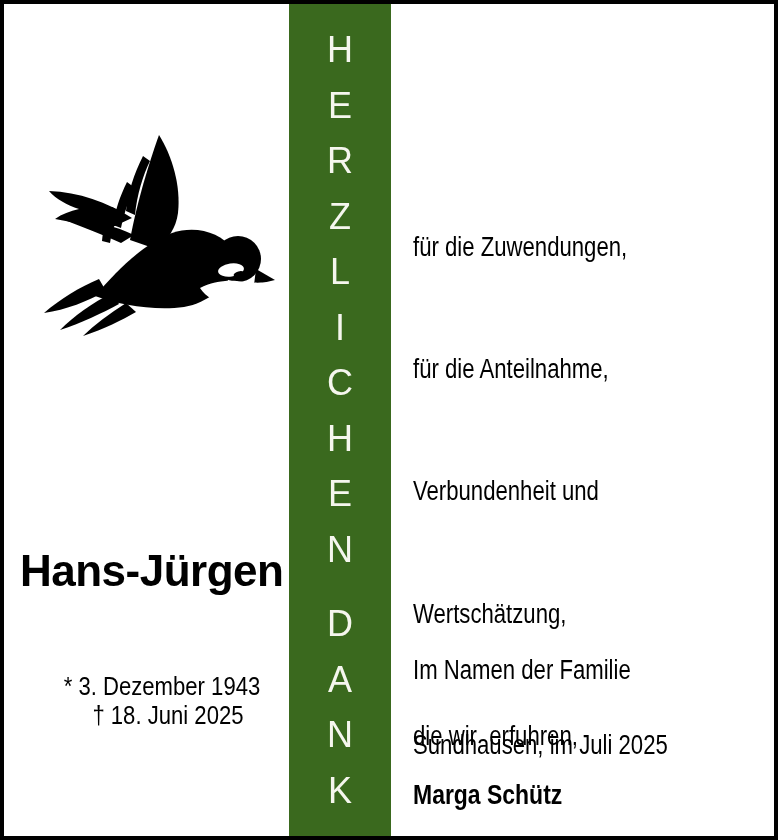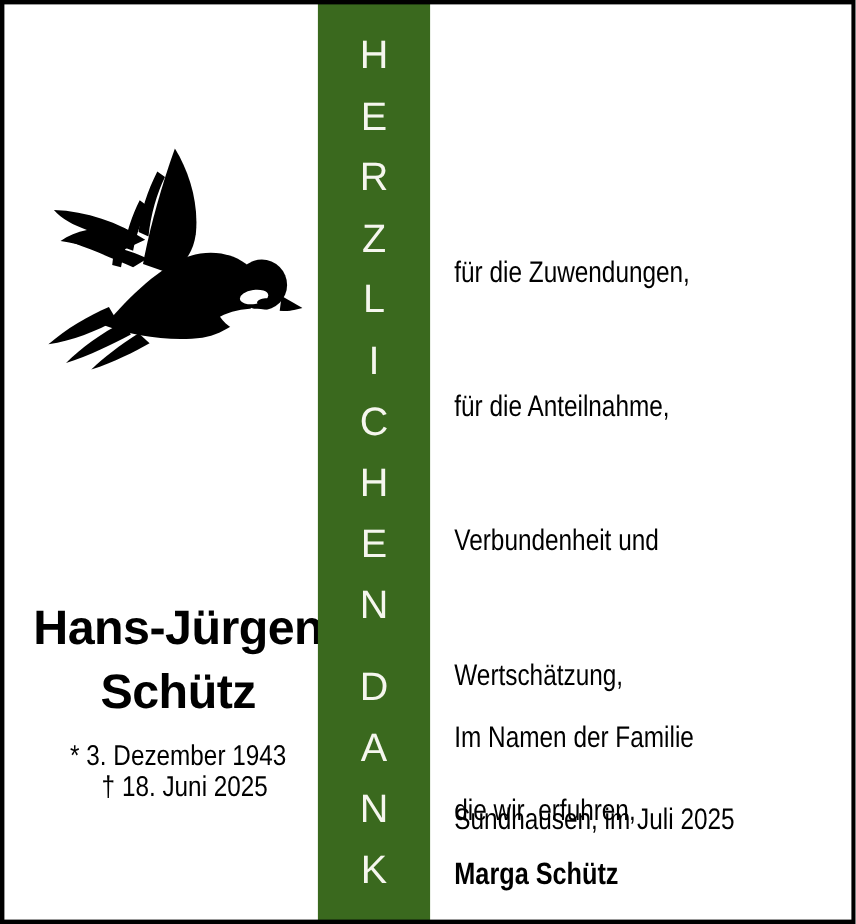--- a/index.html
+++ b/index.html
@@ -63,21 +63,21 @@
     height: 210px;
     z-index: 2;
   }
 
   
   .name-block {
     position: absolute;
     left: 20px;
     top: 541px;
     width: 284px;
-    text-align: center;
+    text-align: left;
     font-weight: bold;
     font-size: 44px;
     line-height: 59px;
     color: var(--ink);
     letter-spacing: -0.5px;
   }
   .dates-block {
     position: absolute;
     left: 20px;
     top: 672px;
@@ -181,21 +181,20 @@
 
     <ellipse cx="196" cy="142" rx="13" ry="6.5" fill="var(--paper)" transform="rotate(-8 196 142)"></ellipse>
 
     <path d="M236,154 C227,166 211,174 194,175 C181,175 171,169 165,160 C176,154 190,152 202,153 C213,155 226,155 236,154 Z" fill="var(--paper)"></path>
 
     <ellipse cx="204" cy="146" rx="5.5" ry="2.6" fill="var(--ink)" transform="rotate(-15 204 146)"></ellipse>
   </svg>
 
   <div class="name-block">
     <div>Hans-Jürgen</div>
-    <div>Schütz</div>
   </div>
 
   <div class="dates-block">
     <div class="birth-line">* 3. Dezember 1943</div>
     <div class="death-line">† 18. Juni 2025</div>
   </div>
 
   <div class="thanks-block">
     <div>für die Zuwendungen,</div>
     <div>für die Anteilnahme,</div>

